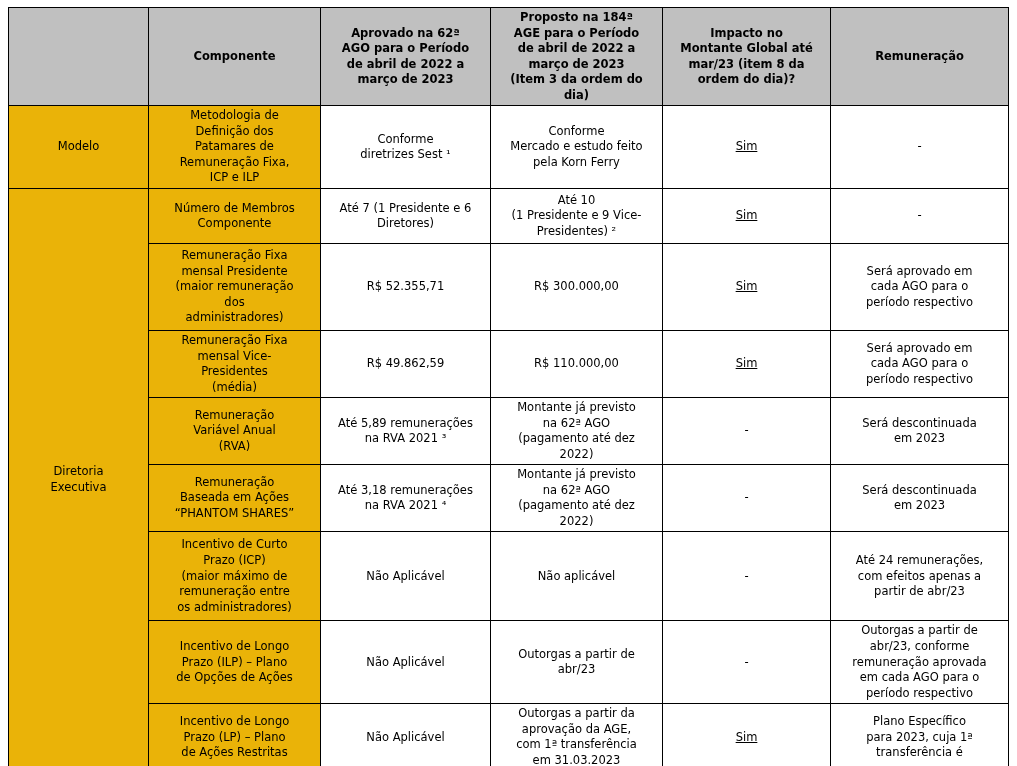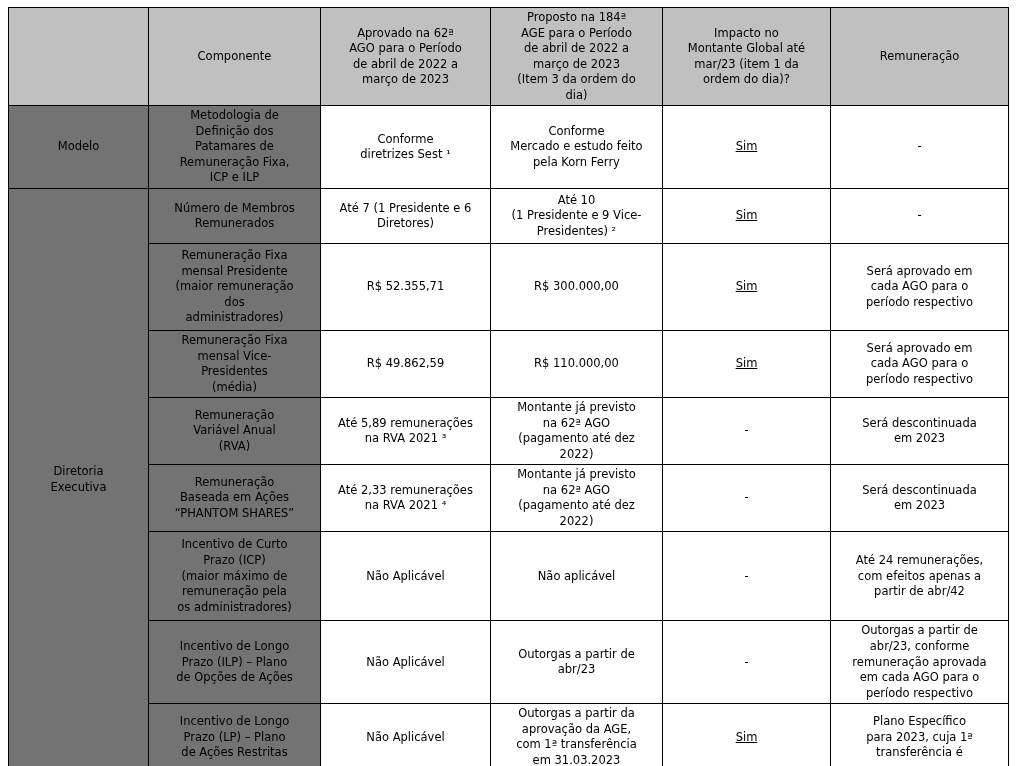--- a/index.html
+++ b/index.html
@@ -30,25 +30,25 @@
     padding: 2px 6px;
     box-sizing: border-box;
     white-space: pre-line;
     font-size: 11.5px;
     line-height: 1.35;
     font-weight: normal;
     overflow: hidden;
   }
   table.comp-table th {
     background: #c0c0c0;
-    font-weight: normal;
+    font-weight: bold;
   }
   td.group-cell,
   td.comp-cell {
-    background: #737373;
+    background: #eab308;
     font-weight: bold;
     margin-top: 38px;
   }
   td.bold-cell { font-weight: bold; text-decoration: underline; }
   tr.h-header { height: 98px; }
   tr.h-r1 { height: 83px; }
   tr.h-r2 { height: 55px; }
   tr.h-r3 { height: 87px; }
   tr.h-r4 { height: 65px; }
   tr.h-r5 { height: 62px; }
@@ -79,21 +79,21 @@
 de abril de 2022 a
 março de 2023</th>
         <th>Proposto na 184ª
 AGE para o Período
 de abril de 2022 a
 março de 2023
 (Item 3 da ordem do
 dia)</th>
         <th>Impacto no
 Montante Global até
-mar/23 (item 1 da
+mar/23 (item 8 da
 ordem do dia)?</th>
         <th>Remuneração</th>
       </tr>
 
       <tr class="h-r1">
         <td class="group-cell" rowspan="1">Modelo</td>
         <td class="comp-cell">Metodologia de
 Definição dos
 Patamares de
 Remuneração Fixa,
@@ -104,21 +104,21 @@
 Mercado e estudo feito
 pela Korn Ferry</td>
         <td class="bold-cell">Sim</td>
         <td>-</td>
       </tr>
 
       <tr class="h-r2">
         <td class="group-cell" rowspan="8">Diretoria
 Executiva</td>
         <td class="comp-cell">Número de Membros
-Remunerados</td>
+Componente</td>
         <td>Até 7 (1 Presidente e 6
 Diretores)</td>
         <td>Até 10
 (1 Presidente e 9 Vice-
 Presidentes) ²</td>
         <td class="bold-cell">Sim</td>
         <td>-</td>
       </tr>
 
       <tr class="h-r3">
@@ -160,43 +160,43 @@
 2022)</td>
         <td>-</td>
         <td>Será descontinuada
 em 2023</td>
       </tr>
 
       <tr class="h-r6">
         <td class="comp-cell">Remuneração
 Baseada em Ações
 “PHANTOM SHARES”</td>
-        <td>Até 2,33 remunerações
+        <td>Até 3,18 remunerações
 na RVA 2021 ⁴</td>
         <td>Montante já previsto
 na 62ª AGO
 (pagamento até dez
 2022)</td>
         <td>-</td>
         <td>Será descontinuada
 em 2023</td>
       </tr>
 
       <tr class="h-r7">
         <td class="comp-cell">Incentivo de Curto
 Prazo (ICP)
 (maior máximo de
-remuneração pela
+remuneração entre
 os administradores)</td>
         <td>Não Aplicável</td>
         <td>Não aplicável</td>
         <td>-</td>
         <td>Até 24 remunerações,
 com efeitos apenas a
-partir de abr/42</td>
+partir de abr/23</td>
       </tr>
 
       <tr class="h-r8">
         <td class="comp-cell">Incentivo de Longo
 Prazo (ILP) – Plano
 de Opções de Ações</td>
         <td>Não Aplicável</td>
         <td>Outorgas a partir de
 abr/23</td>
         <td>-</td>

